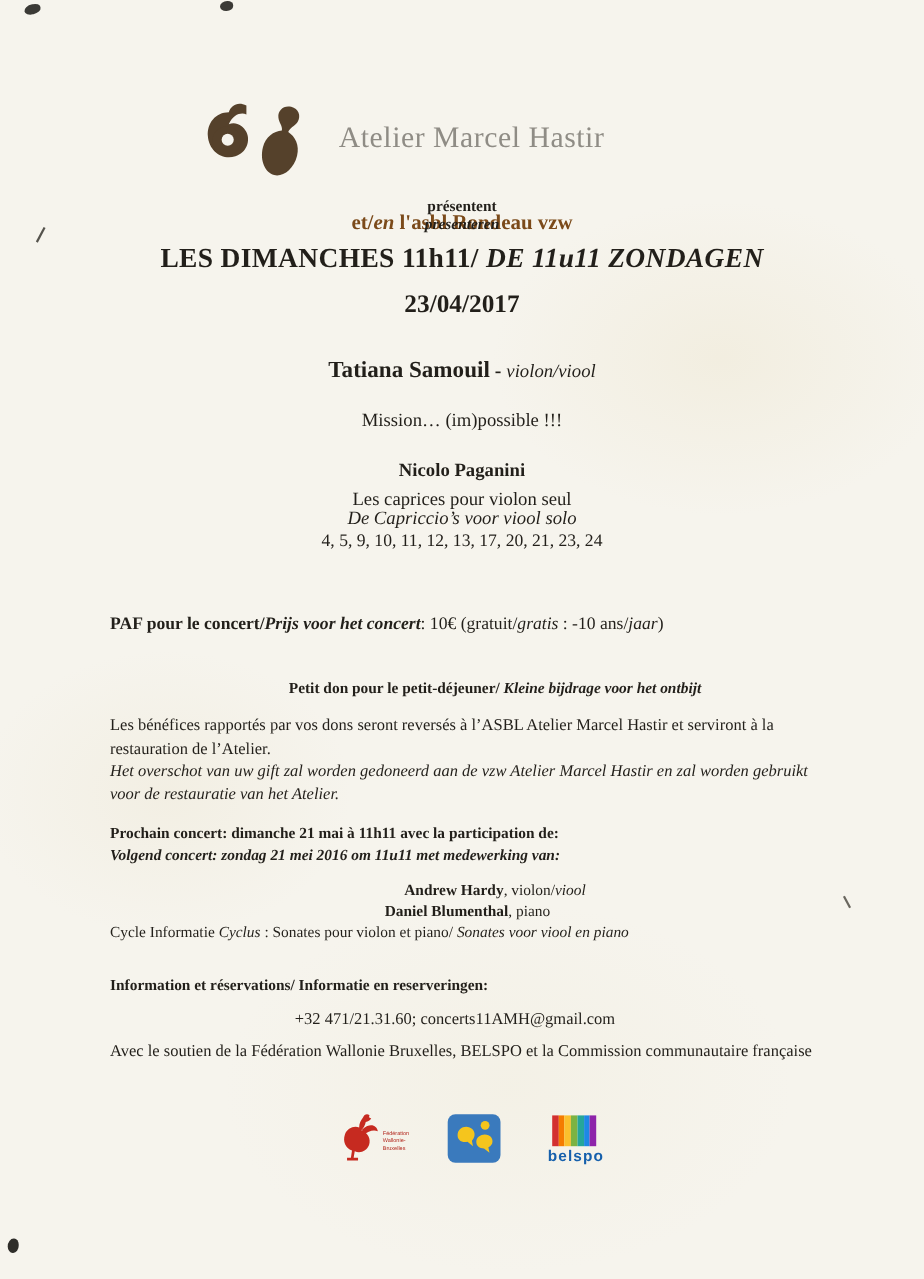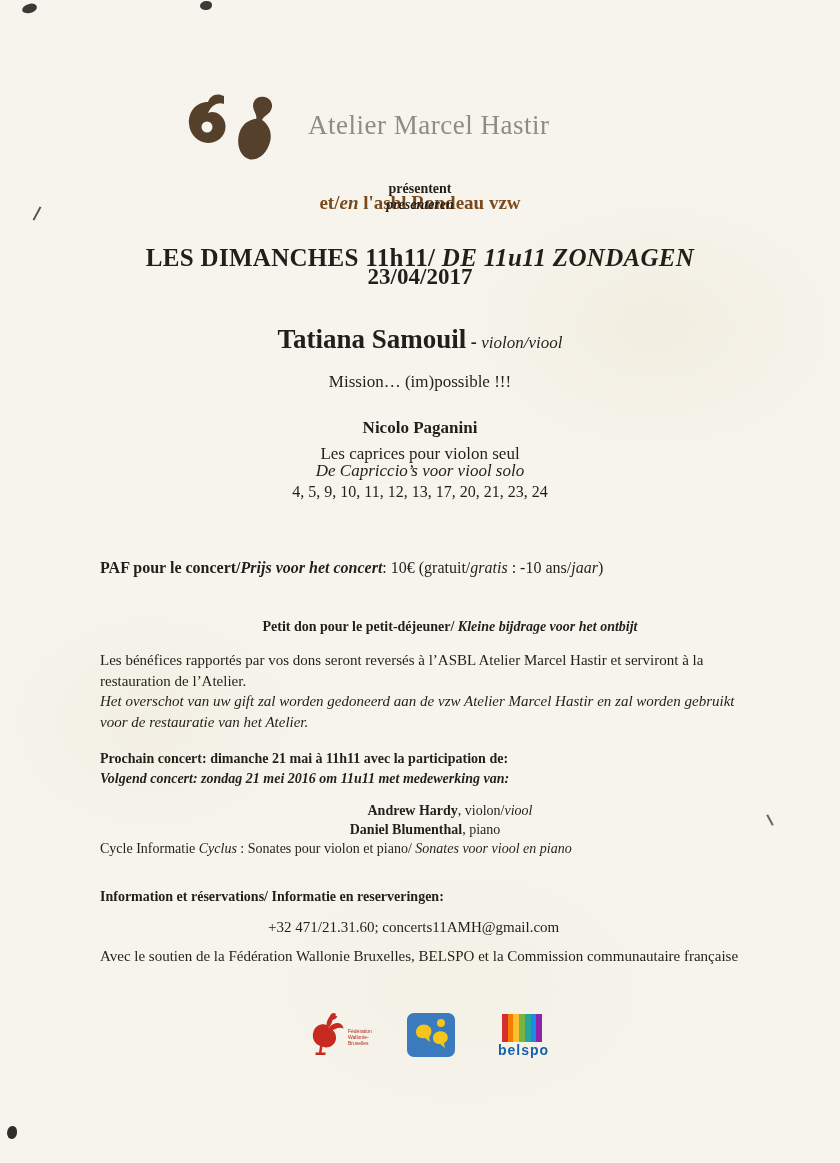--- a/index.html
+++ b/index.html
@@ -18,21 +18,21 @@
   .center { left:0; right:0; text-align:center; }
   .b { font-weight:bold; }
   .i { font-style:italic; }
   .bi { font-weight:bold; font-style:italic; }
 
   .org-name { font-family:Liberation Serif, serif; font-size:27px; color:#8f8c85; letter-spacing:.5px; }
   .rondeau { font-size:19px; font-weight:bold; color:#7b4a1a; }
   .present { font-size:14px; font-weight:bold; }
   .main-title { font-size:25px; font-weight:bold; letter-spacing:.3px; }
   .date { font-size:23px; font-weight:bold; }
-  .artist-name { font-size:27px; font-weight:bold; }
+  .artist-name { font-size:21px; font-weight:bold; }
   .artist-sep { font-size:18px; font-weight:bold; }
   .artist-instr { font-size:17px; font-style:italic; }
   .t17 { font-size:17px; }
   .t16 { font-size:16px; }
   .t15 { font-size:15px; line-height:1.38; }
   .t155 { font-size:14px; line-height:1.3; }
 
   .speck { position:absolute; background:#3b3a36; }
   .blob { border-radius:60% 45% 55% 50%; }
   .fwb-caption { font-family:"Liberation Sans",sans-serif; font-size:5px; line-height:1.25; color:#b2271d; }
@@ -61,21 +61,21 @@
       </g>
     </svg>
   </div>
   <div class="abs org-name" style="left:308px;top:110px;">Atelier Marcel Hastir</div>
 
   <div class="abs center rondeau" style="top:152px;margin-top:40px;"><span>et/</span><span class="i">en</span><span> l'asbl Rondeau vzw</span></div>
 
   <div class="abs center present" style="top:181px;">présentent</div>
   <div class="abs center present i" style="top:197px;">presenteren</div>
 
-  <div class="abs center main-title" style="top:222px;margin-top:22px;"><span>LES DIMANCHES 11h11/</span><span class="i"> DE 11u11 ZONDAGEN</span></div>
+  <div class="abs center main-title" style="top:222px;"><span>LES DIMANCHES 11h11/</span><span class="i"> DE 11u11 ZONDAGEN</span></div>
   <div class="abs center date" style="top:264px;">23/04/2017</div>
 
   <div class="abs center" style="top:324px;"><span class="artist-name">Tatiana Samouil</span><span class="artist-sep"> - </span><span class="artist-instr">violon/viool</span></div>
 
   <div class="abs center t17" style="top:372px;">Mission… (im)possible !!!</div>
 
   <div class="abs center t17 b" style="top:418px;">Nicolo Paganini</div>
   <div class="abs center t17" style="top:444px;">Les caprices pour violon seul</div>
   <div class="abs center t17 i" style="top:461px;text-align:center;">De Capriccio’s voor viool solo</div>
   <div class="abs center t16" style="top:483px;">4, 5, 9, 10, 11, 12, 13, 17, 20, 21, 23, 24</div>

